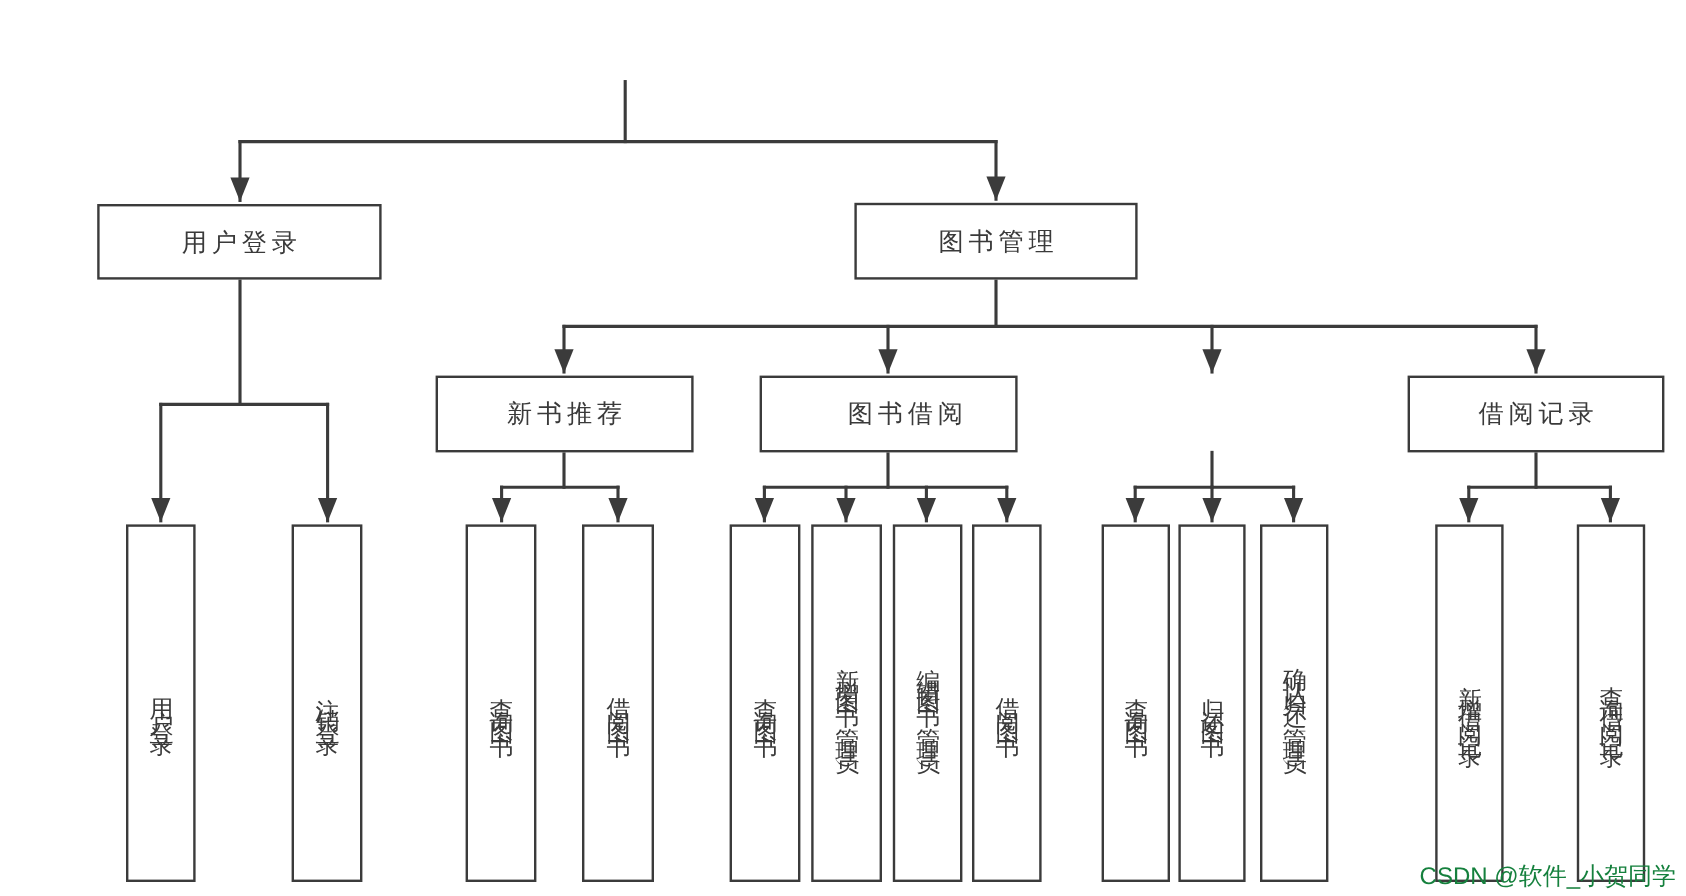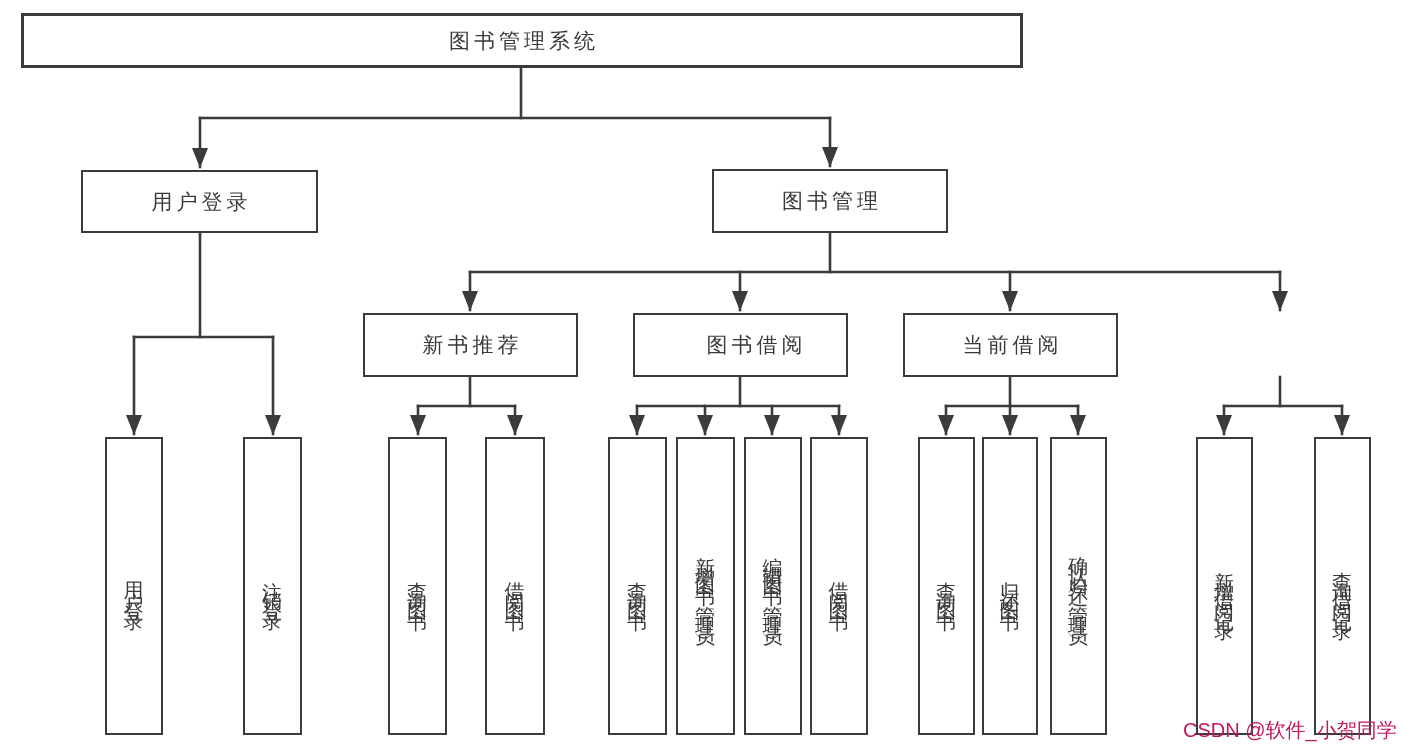--- a/index.html
+++ b/index.html
@@ -44,21 +44,21 @@
   }
   .root-box    { left: 21px;  top: 13px;  width: 1002px; height: 55px; border-width: 3px; }
   .lvl2        { top: 170px; height: 63px; }
   .lvl3        { top: 313px; height: 64px; }
   .leaf        { top: 437px; height: 298px; }
   .watermark {
     position: absolute;
     left: 1183px;
     top: 717px;
     font-size: 20px;
-    color: #be185d;
+    color: #15803d;
     white-space: nowrap;
     z-index: 3;
   }
 </style>
 </head>
 <body>
 
 <div class="canvas">
 
   <svg class="wires" viewBox="0 0 1405 747" xmlns="http://www.w3.org/2000/svg">
@@ -111,39 +111,36 @@
       </g>
       <g>
         <path d="M1280,377 L1280,406"></path>
         <path d="M1224,406 L1342,406"></path>
         <path d="M1224,406 L1224,434" marker-end="url(#arw)"></path>
         <path d="M1342,406 L1342,434" marker-end="url(#arw)"></path>
       </g>
     </g>
   </svg>
 
-  <div class="node root-box">
-    <span class="h-label">图书管理系统</span>
-  </div>
 
   <div class="node lvl2" style="left:81px; width:237px;">
     <span class="h-label">用户登录</span>
   </div>
   <div class="node lvl3" style="left:363px; width:215px;">
     <span class="h-label">新书推荐</span>
   </div>
 
   <div class="node lvl2" style="left:712px; top:169px; height:64px; width:236px;">
     <span class="h-label">图书管理</span>
   </div>
   <div class="node lvl3" style="left:633px; width:215px;padding-left:28px;">
     <span class="h-label">图书借阅</span>
   </div>
-  <div class="node lvl3" style="left:903px; width:215px;">
-    <span class="h-label">当前借阅</span>
+  <div class="node lvl3" style="left:1173px; width:214px;">
+    <span class="h-label">借阅记录</span>
   </div>
 
   <div class="node leaf" style="left:105px; width:58px;">
     <span class="v-label">用户登录</span>
   </div>
   <div class="node leaf" style="left:243px; width:59px;">
     <span class="v-label">注销登录</span>
   </div>
 
   <div class="node leaf" style="left:388px; width:59px;">

